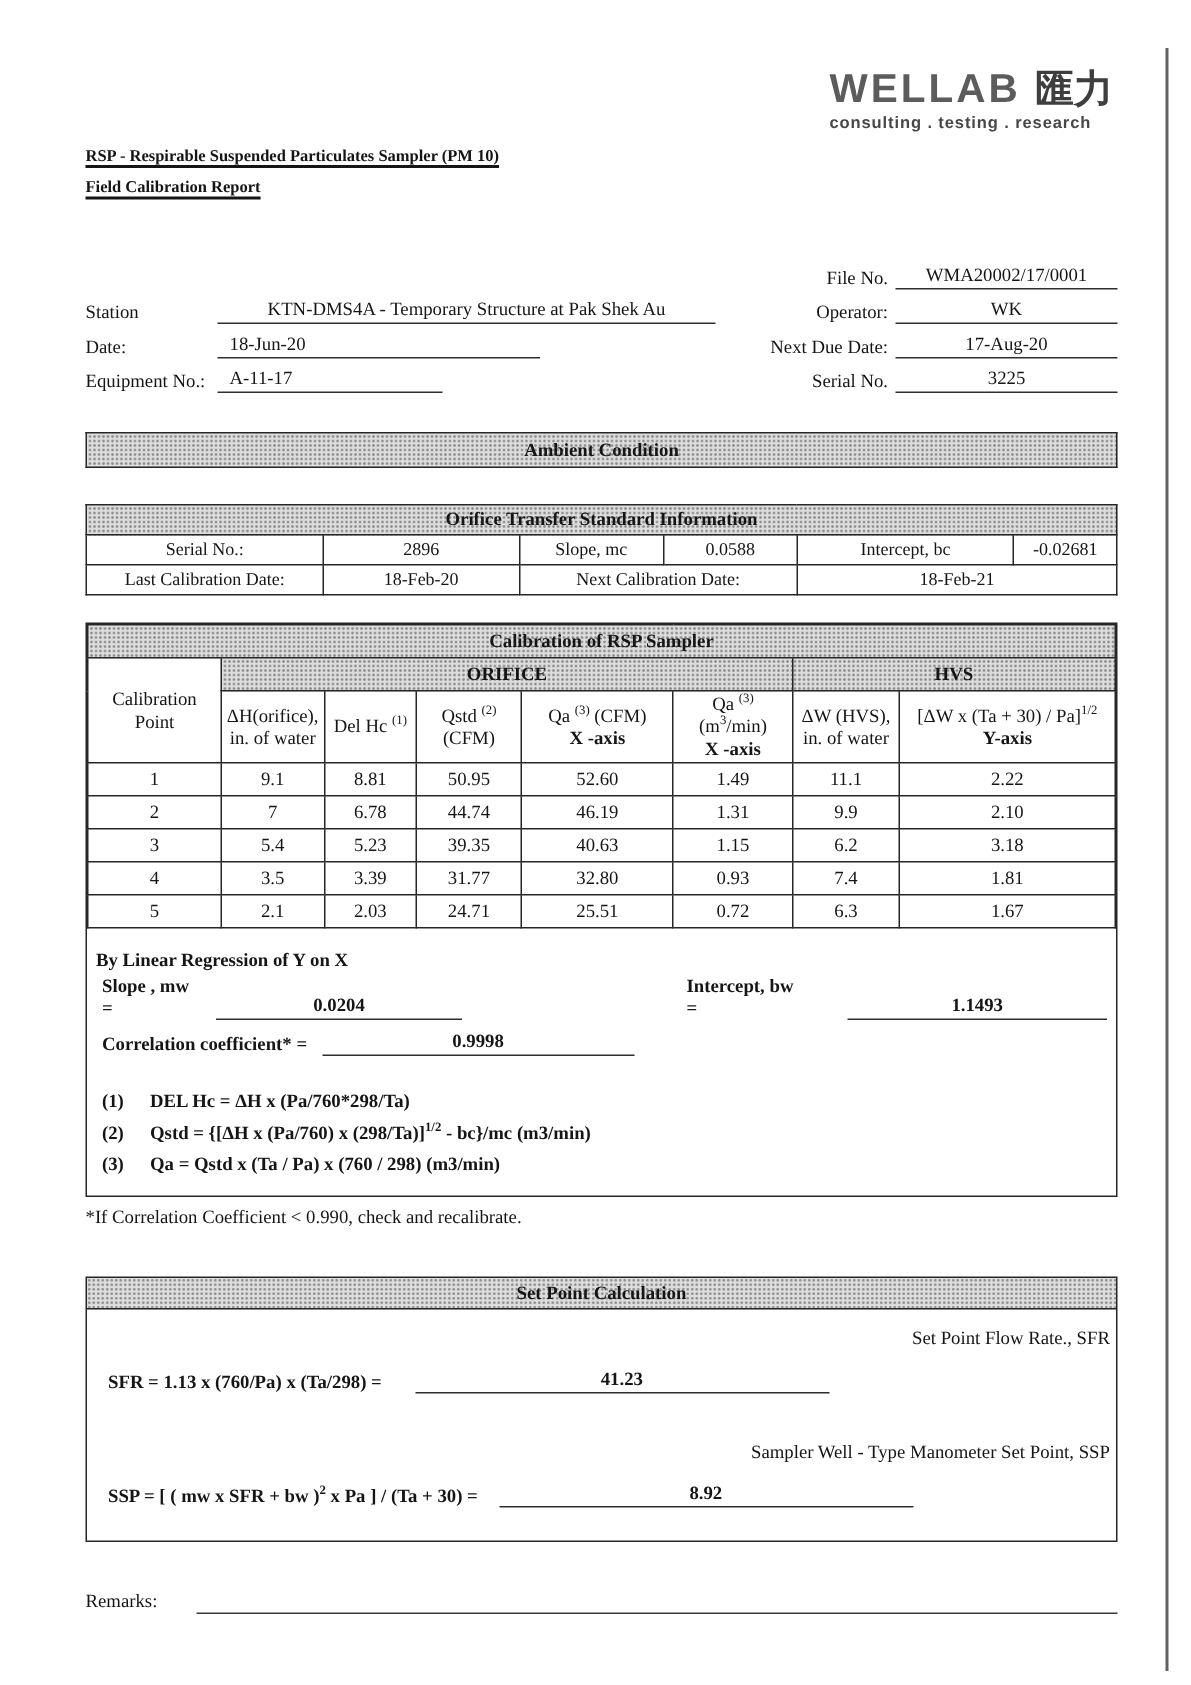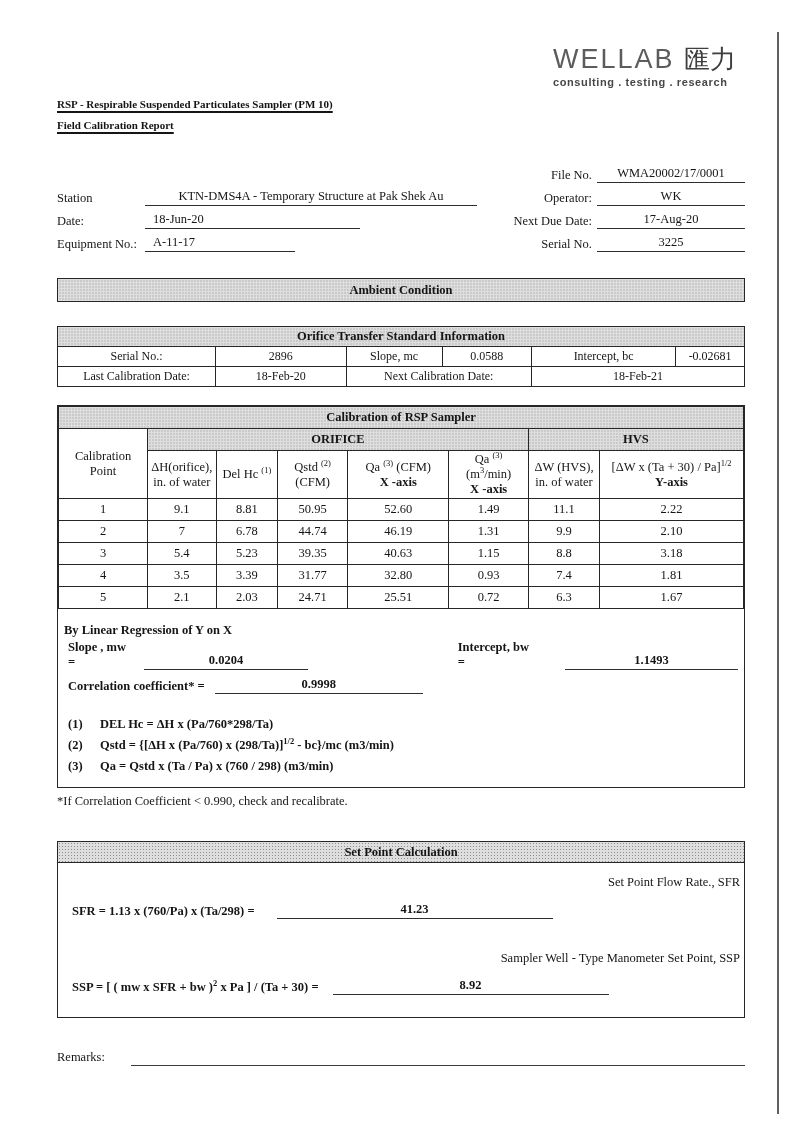--- a/index.html
+++ b/index.html
@@ -13,39 +13,39 @@
     overflow: hidden;
   }
   .page { position: relative; width: 794px; height: 1123px; padding: 44px 49px 0 57px; }
   .scan-edge {
     position: absolute; left: 777px; top: 32px; width: 2px; height: 1082px;
     background: #454545; opacity: .85;
   }
   
   .logo { position: absolute; top: 46px; left: 553px; text-align: left; }
   .logo .brand {
-    font-family: "Liberation Sans", sans-serif; font-weight: 400;
+    font-family: "Liberation Sans", sans-serif; font-weight: 700;
     font-size: 27px; letter-spacing: 2px; color: #5c5c5c; line-height: 1;
     white-space: nowrap;
   }
   .logo .brand .cjk { color: #3e3e3e; letter-spacing: 0; font-size: 26px; }
   .logo .tagline {
     font-family: "Liberation Sans", sans-serif; font-weight: 700;
     font-size: 11px; color: #474747; letter-spacing: .6px; margin-top: 3px;
     white-space: nowrap;
   }
   
   .title { margin-top: 50px; }
   .title div {
     font-weight: 700; font-size: 11px; line-height: 21px;
     text-decoration: underline; text-decoration-thickness: 1.5px; text-underline-offset: 3px;
     width: fit-content;
   }
   
-  .info { margin-top: 24px; }
+  .info { margin-top: 34px; }
   .info-row { display: flex; align-items: flex-end; height: 23px; font-size: 12.5px; }
   .ilabel { flex: 0 0 88px; }
   .uline {
     display: inline-block; border-bottom: 1.6px solid #2e2e2e;
     text-align: center; line-height: 16px; padding-bottom: 1px;
   }
   .w330 { width: 332px; } .w215 { width: 215px; } .w150 { width: 150px; }
   .rgroup { margin-left: auto; display: flex; align-items: flex-end; }
   .rlabel { width: 105px; text-align: right; padding-right: 5px; }
   .rval { width: 148px; }
@@ -271,21 +271,21 @@
             <td>9.9</td>
             <td>2.10</td>
           </tr>
           <tr>
             <td>3</td>
             <td>5.4</td>
             <td>5.23</td>
             <td>39.35</td>
             <td>40.63</td>
             <td>1.15</td>
-            <td>8.8</td>
+            <td>6.2</td>
             <td>3.18</td>
           </tr>
           <tr>
             <td>4</td>
             <td>3.5</td>
             <td>3.39</td>
             <td>31.77</td>
             <td>32.80</td>
             <td>0.93</td>
             <td>7.4</td>

